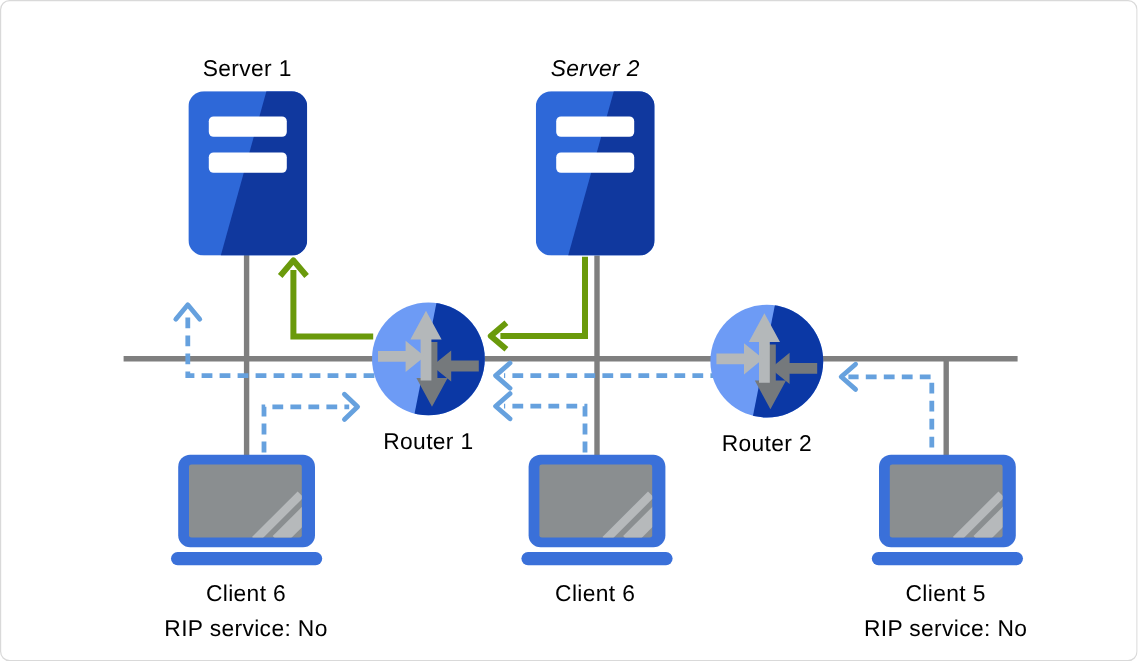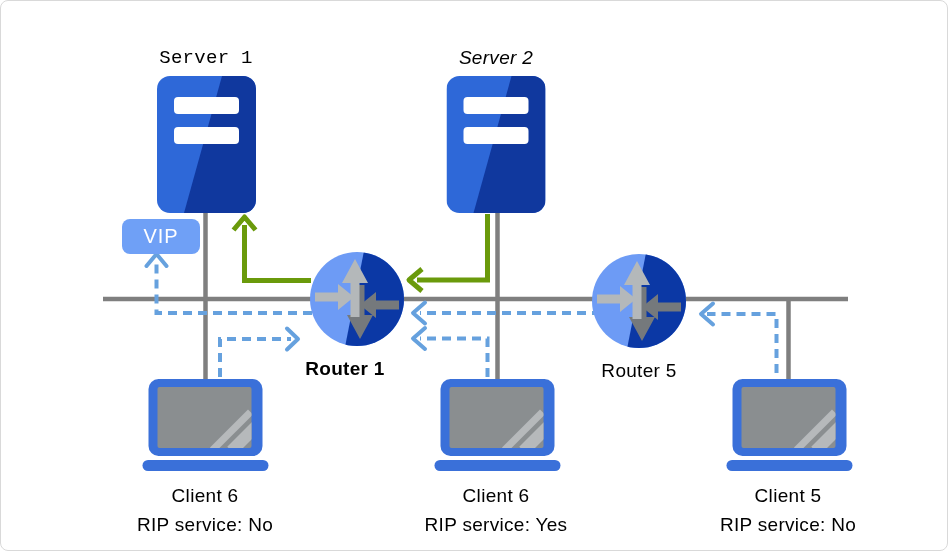--- a/index.html
+++ b/index.html
@@ -124,31 +124,27 @@
 
     <use href="#server-shape" x="156" y="75"></use>
     <use href="#server-shape" x="445.5" y="75"></use>
     <use href="#router-shape" transform="translate(356,298)"></use>
     <use href="#router-shape" transform="translate(638,300)"></use>
     <use href="#laptop-shape" x="141.5" y="378"></use>
     <use href="#laptop-shape" x="433.5" y="378"></use>
     <use href="#laptop-shape" x="725.5" y="378"></use>
   </svg>
 
-  <div class="vip-badge">
-    <span>VIP</span>
-  </div>
 
-  <div class="lbl" style="left:205px;top:46px;font-family:Liberation Mono, monospace;">Server 1</div>
+  <div class="lbl" style="left:205px;top:46px;">Server 1</div>
   <div class="lbl" style="left:495px;top:46px;font-style:italic;">Server 2</div>
-  <div class="lbl" style="left:344px;top:357px;font-weight:bold;">Router 1</div>
-  <div class="lbl" style="left:638px;top:359px;">Router 5</div>
+  <div class="lbl" style="left:356px;top:357px;">Router 1</div>
+  <div class="lbl" style="left:638px;top:359px;">Router 2</div>
 
   <div class="lbl" style="left:204px;top:484px;">Client 6</div>
   <div class="lbl" style="left:204px;top:513px;">RIP service: No</div>
 
   <div class="lbl" style="left:495px;top:484px;">Client 6</div>
-  <div class="lbl" style="left:495px;top:513px;">RIP service: Yes</div>
 
   <div class="lbl" style="left:787px;top:484px;">Client 5</div>
   <div class="lbl" style="left:787px;top:513px;">RIP service: No</div>
 
 </div>
 
 </body></html>

